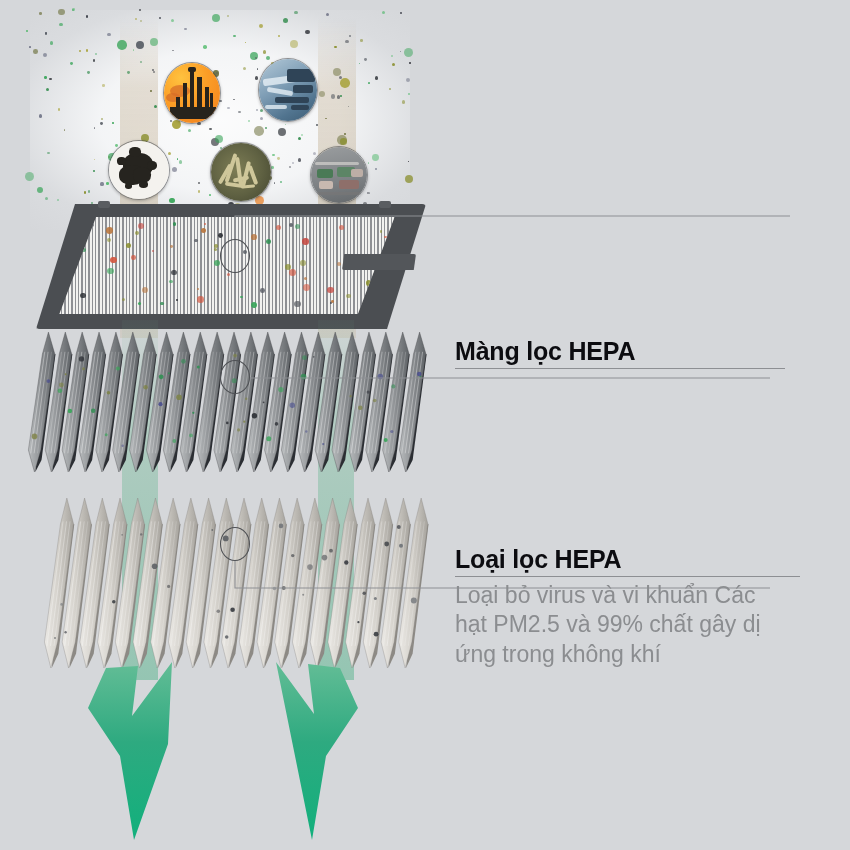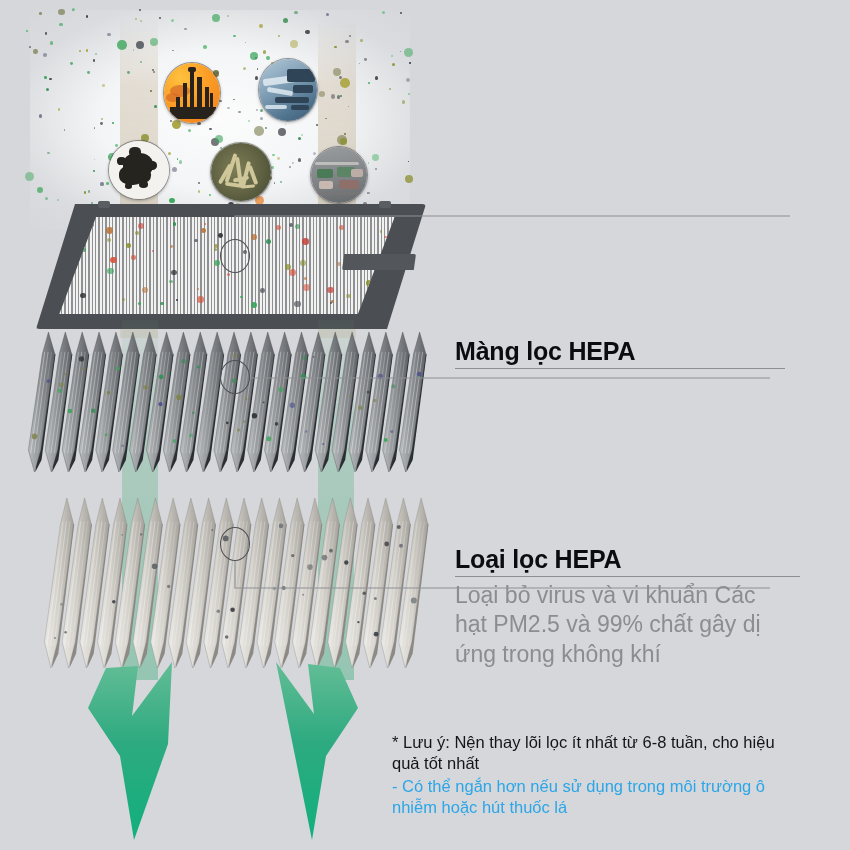--- a/index.html
+++ b/index.html
@@ -952,20 +952,14 @@
   </div>
 
   <div class="block" id="blk-hepa">
     <h2>Loại lọc HEPA</h2>
     <div class="rule"></div>
     <p>Loại bỏ virus và vi khuẩn Các
 hạt PM2.5 và 99% chất gây dị
 ứng trong không khí</p>
   </div>
 
-  <div id="footnote">
-    <div class="fn-dark">* Lưu ý: Nện thay lõi lọc ít nhất từ 6-8 tuần, cho hiệu
-quả tốt nhất</div>
-    <div class="fn-blue">- Có thể ngắn hơn nếu sử dụng trong môi trường ô
-nhiễm hoặc hút thuốc lá</div>
-  </div>
 
 </div>
 
 </body></html>

